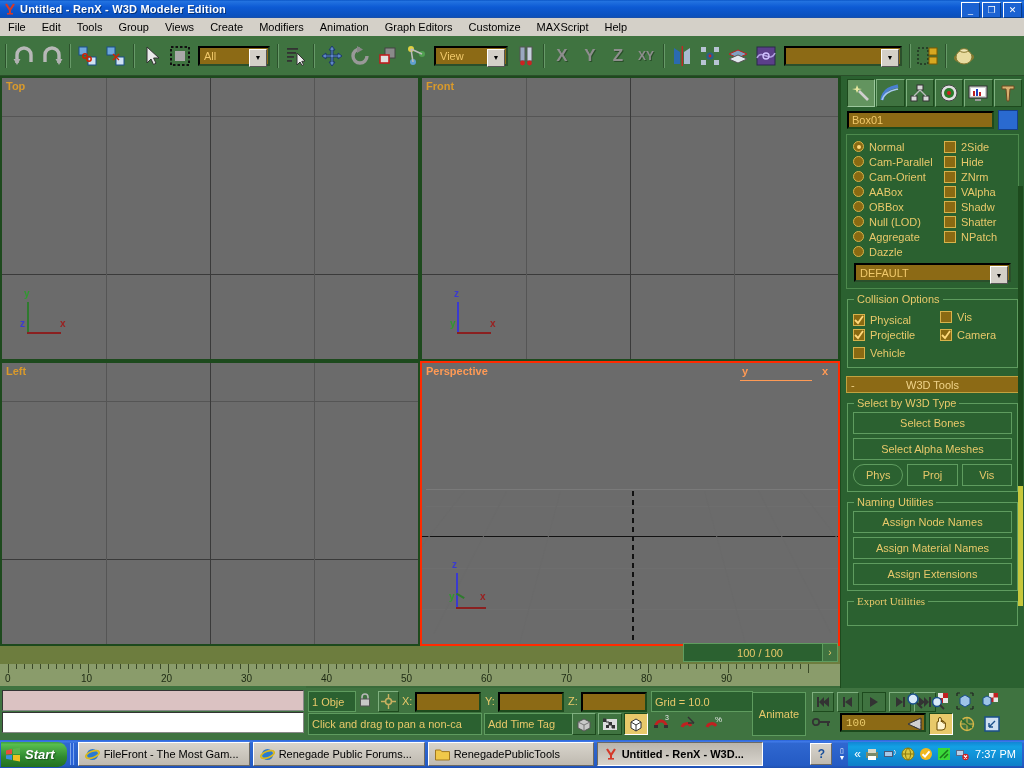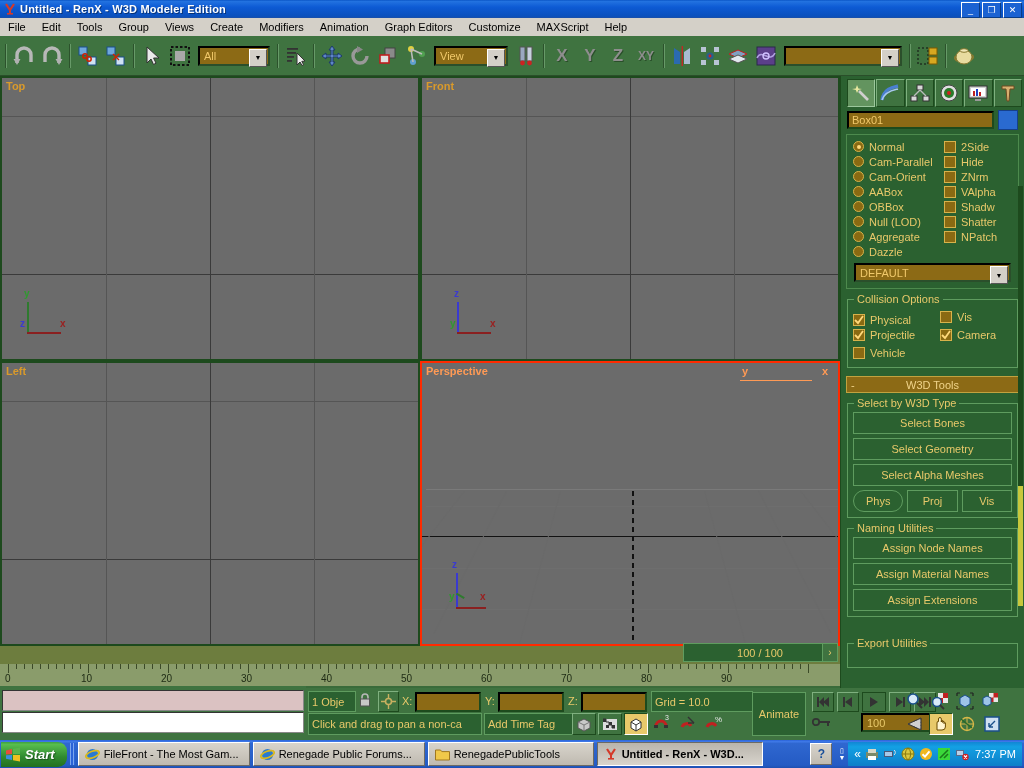--- a/index.html
+++ b/index.html
@@ -592,37 +592,36 @@
     </div>
 
     <div class="rollout" style="margin-top:8px;">
       <span class="rminus">-</span>
       <span class="rtxt">W3D Tools</span>
     </div>
 
     <div class="group" style="margin-top:10px;">
       <div class="gtitle">Select by W3D Type</div>
       <div class="gbtn">Select Bones</div>
-      <div class="gbtn">Select Geometry</div>
       <div class="gbtn">Select Alpha Meshes</div>
       <div style="display:flex;gap:4px;">
         <div class="gbtn" style="flex:1;margin-bottom:0;border-radius:11px;">Phys</div>
         <div class="gbtn" style="flex:1;margin-bottom:0;">Proj</div>
         <div class="gbtn" style="flex:1;margin-bottom:0;">Vis</div>
       </div>
     </div>
 
     <div class="group" style="margin-top:10px;">
       <div class="gtitle">Naming Utilities</div>
       <div class="gbtn">Assign Node Names</div>
       <div class="gbtn">Assign Material Names</div>
       <div class="gbtn" style="margin-bottom:0;">Assign Extensions</div>
     </div>
 
-    <div class="group" style="margin-top:26px;height:10px;">
+    <div class="group" style="margin-top:10px;height:10px;font-family:Liberation Serif, serif;">
       <div class="gtitle">Export Utilities</div>
     </div>
 
     <div class="scrollstrip">
       <div class="scrollthumb" style="top:300px;"></div>
     </div>
   </div>
 
   <div class="trackbar"></div>
   <div class="farrow" style="left:683px;">‹</div>
@@ -879,22 +878,22 @@
       </div>
     </div>
 
     <div style="position:absolute;left:506px;top:26px;width:22px;height:18px;">
       <svg width="20" height="16" viewBox="0 0 20 16">
         <circle cx="4" cy="8" r="3.2" fill="none" stroke="#333" stroke-width="1.8"></circle>
         <rect x="7" y="7" width="11" height="2" fill="#333"></rect>
           <rect x="15" y="9" width="2" height="3" fill="#333"></rect>
       </svg>
     </div>
-    <div style="position:absolute;left:555px;top:25px;width:86px;height:19px;background:#8c6a15;
-                border:2px inset #1d4a1d;display:flex;align-items:center;box-sizing:border-box;">
+    <div style="position:absolute;left:534px;top:25px;width:86px;height:19px;background:#8c6a15;
+                border:2px inset #1d4a1d;display:flex;align-items:center;box-sizing:border-box;font-family:Liberation Mono, monospace;">
       <span style="color:#e8c96a;font-size:11px;padding-left:4px;">100</span>
     </div>
     <div style="position:absolute;left:624px;top:25px;width:20px;height:19px;">
       <svg width="18" height="17" viewBox="0 0 18 17">
         <rect x="2" y="2" width="13" height="13" fill="#c0d8e8" stroke="#333"></rect>
         <circle cx="11" cy="11" r="4.6" fill="#e8e8e8" stroke="#c02020" stroke-width="1.3"></circle>
         <path d="M11 8 L11 11 L13.4 12" stroke="#333" stroke-width="1.1" fill="none"></path>
       </svg>
     </div>
 

